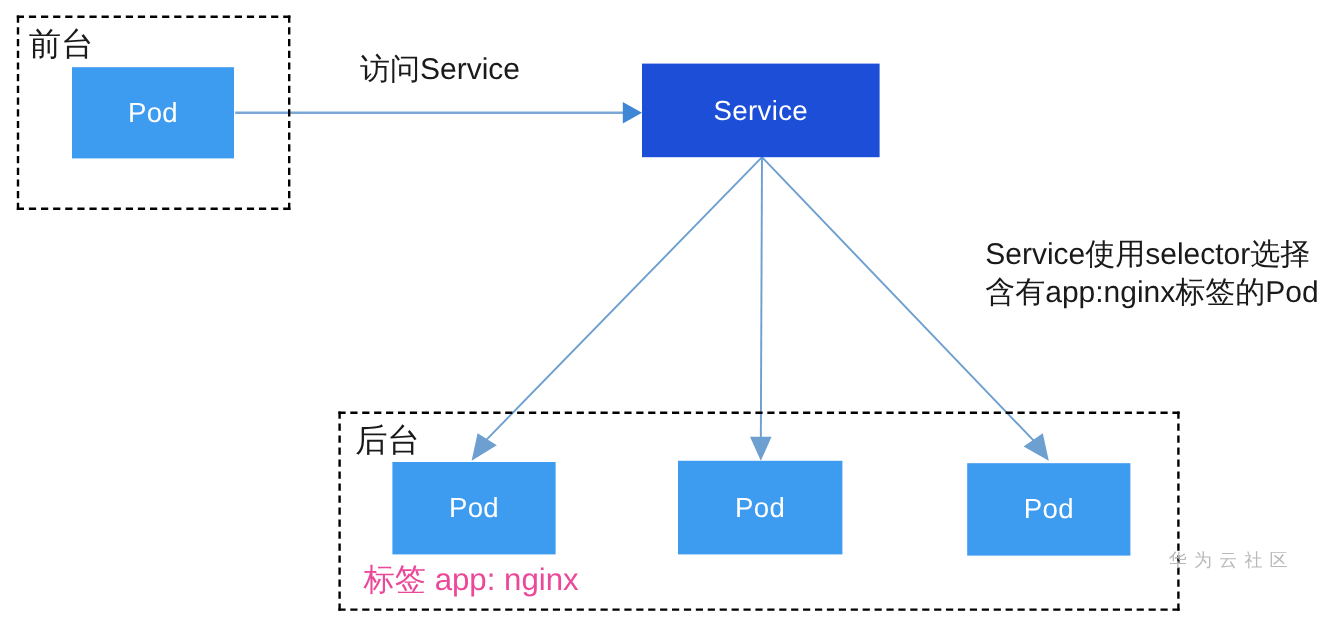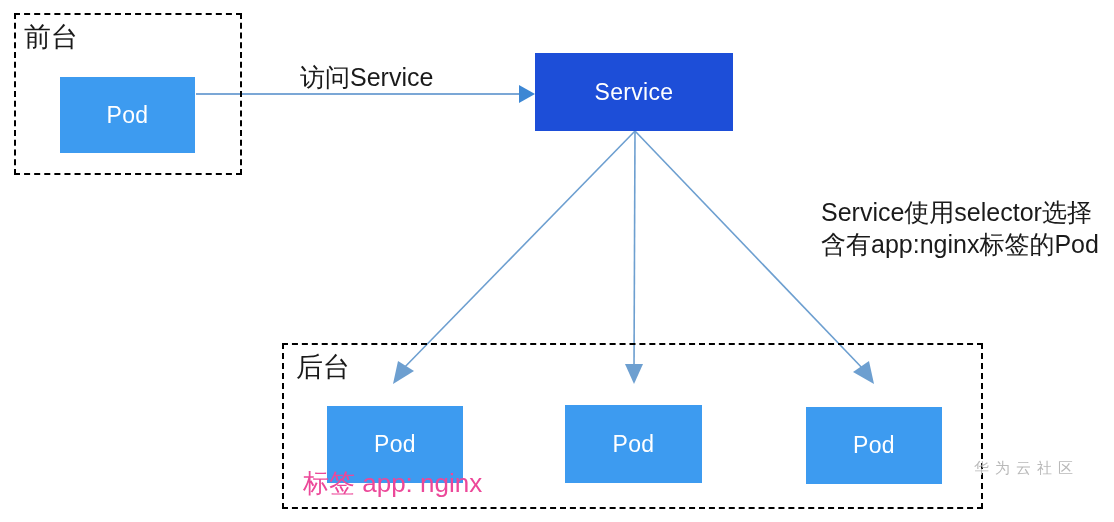--- a/index.html
+++ b/index.html
@@ -44,32 +44,30 @@
     display: flex;
     align-items: center;
     justify-content: center;
     color: #ffffff;
     font-size: 23px;
     line-height: 1;
     letter-spacing: 0.3px;
   }
   .node.pod {
     background: #3d9bf0;
-    margin-top: 21px;
   }
   .node.service {
     background: #1d4ed8;
   }
   .edge-label {
     position: absolute;
     color: #1a1a1a;
     font-size: 25px;
     line-height: 1;
     white-space: nowrap;
-    margin-top: 19px;
   }
   .annotation {
     position: absolute;
     color: #1a1a1a;
     font-size: 25px;
     line-height: 1.28;
     white-space: nowrap;
   }
   .caption {
     position: absolute;

